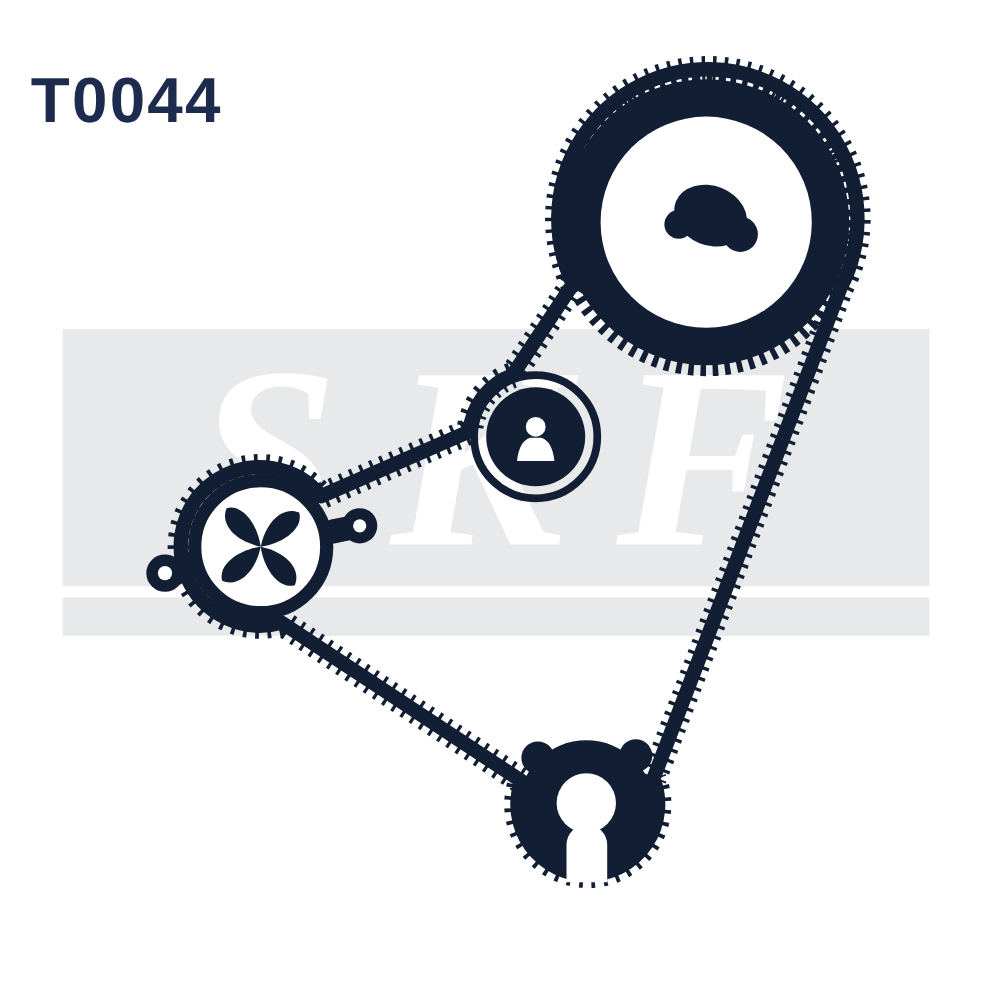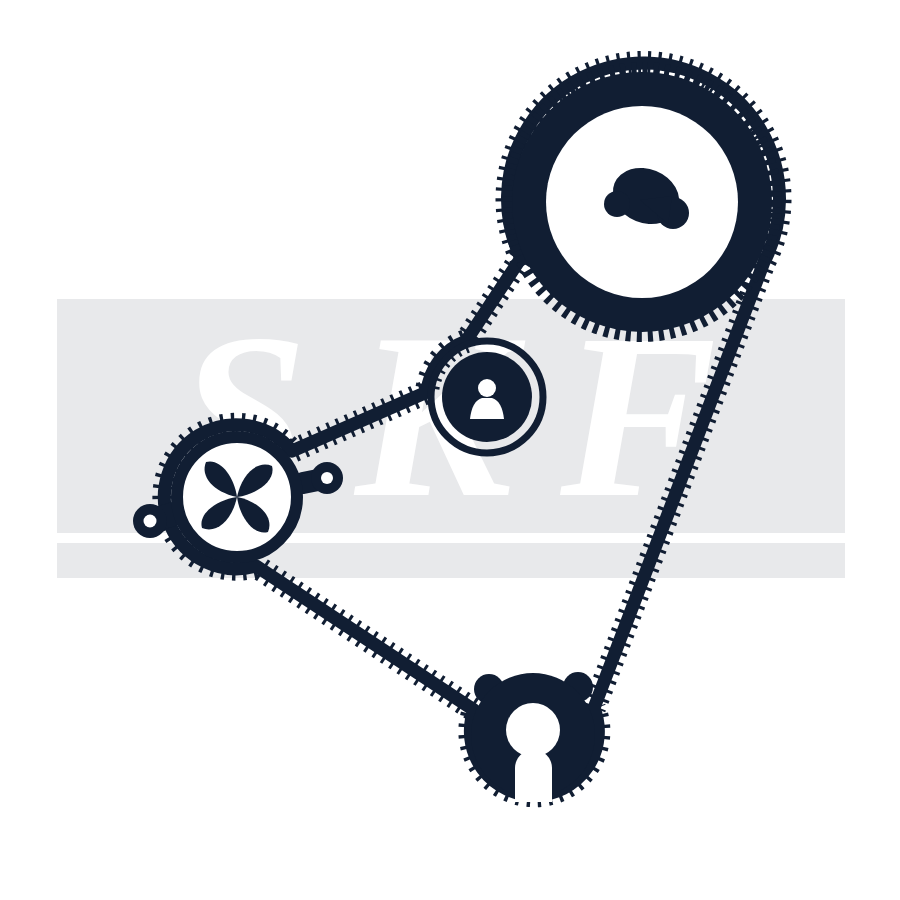--- a/index.html
+++ b/index.html
@@ -55,20 +55,21 @@
 </head>
 <body>
 
 <div id="canvas">
 
   <div id="wm-band-main" class="wm-band">
     <span id="wm-text">SKF</span>
   </div>
   <div id="wm-band-strip" class="wm-band"></div>
 
+  <h1 id="part-code">T0044</h1>
 
   <svg id="diagram" width="900" height="900" viewBox="0 0 900 900">
 
     <g>
       <path class="ink-stroke" stroke-width="24" stroke-dasharray="3 7" d="M 521 258
                L 466 341
                A 60 60 0 0 0 427 392
                L 292 451
                A 72 72 0 1 0 256 566
                L 474 710

